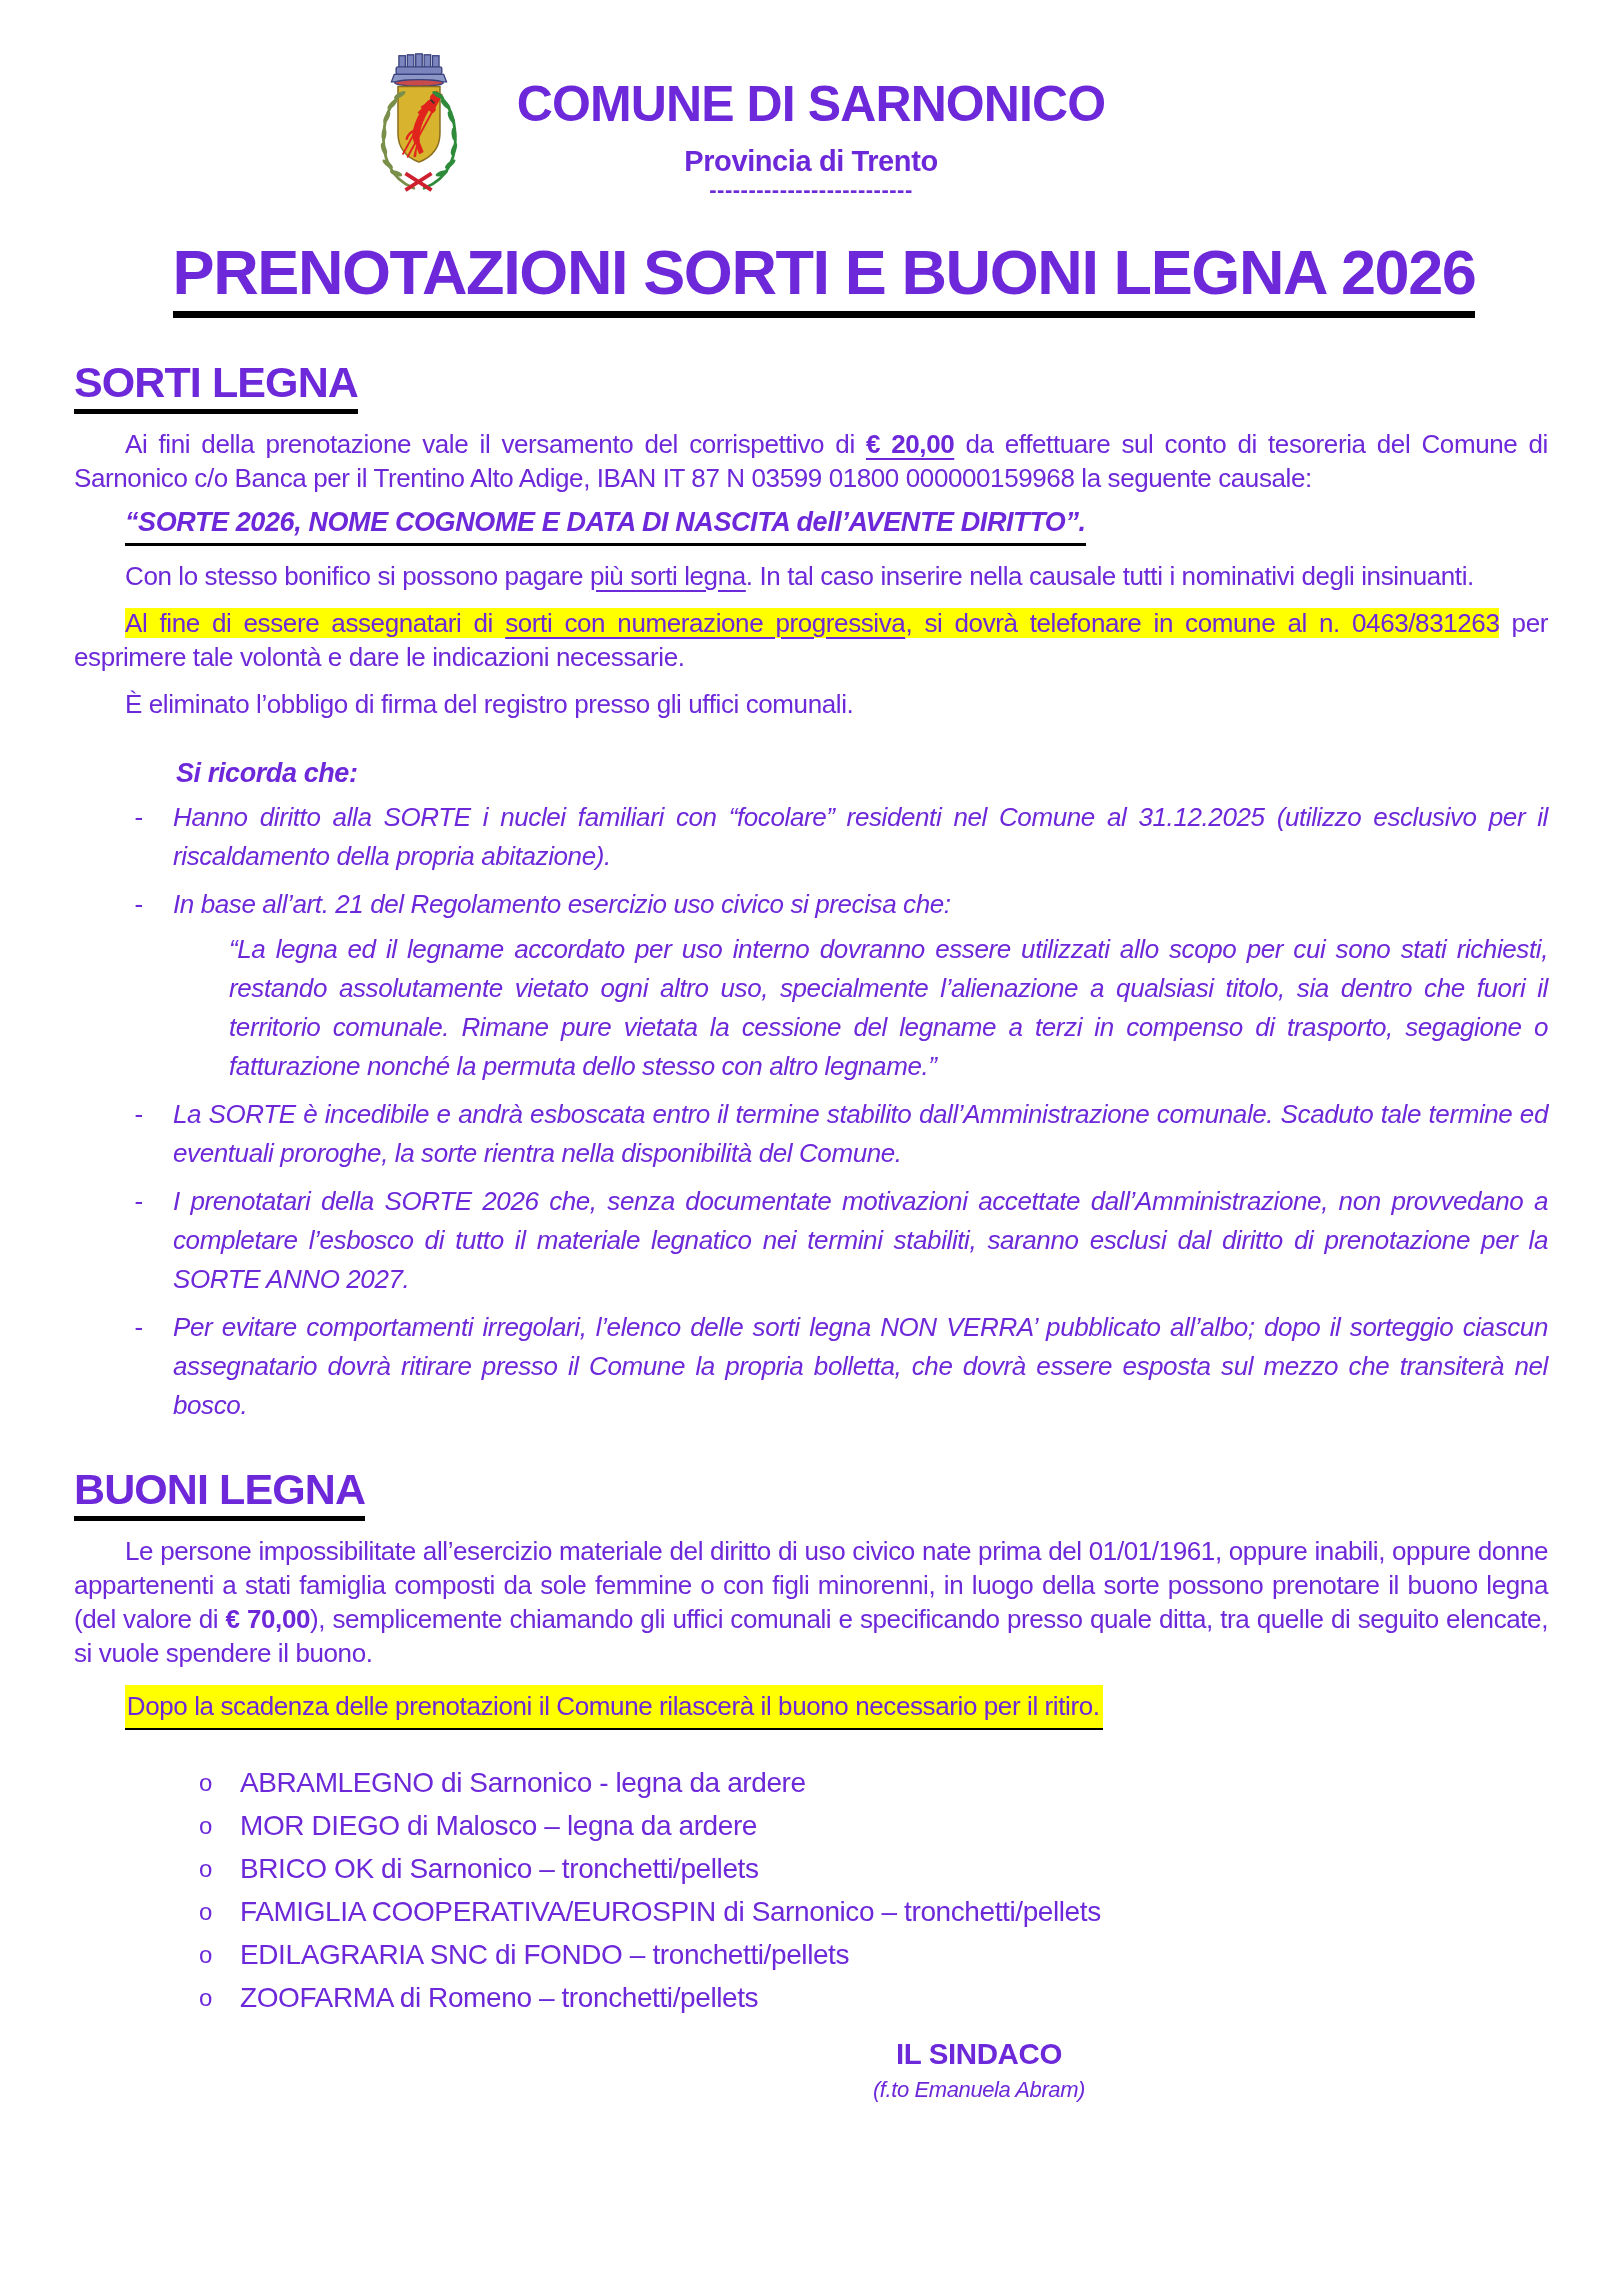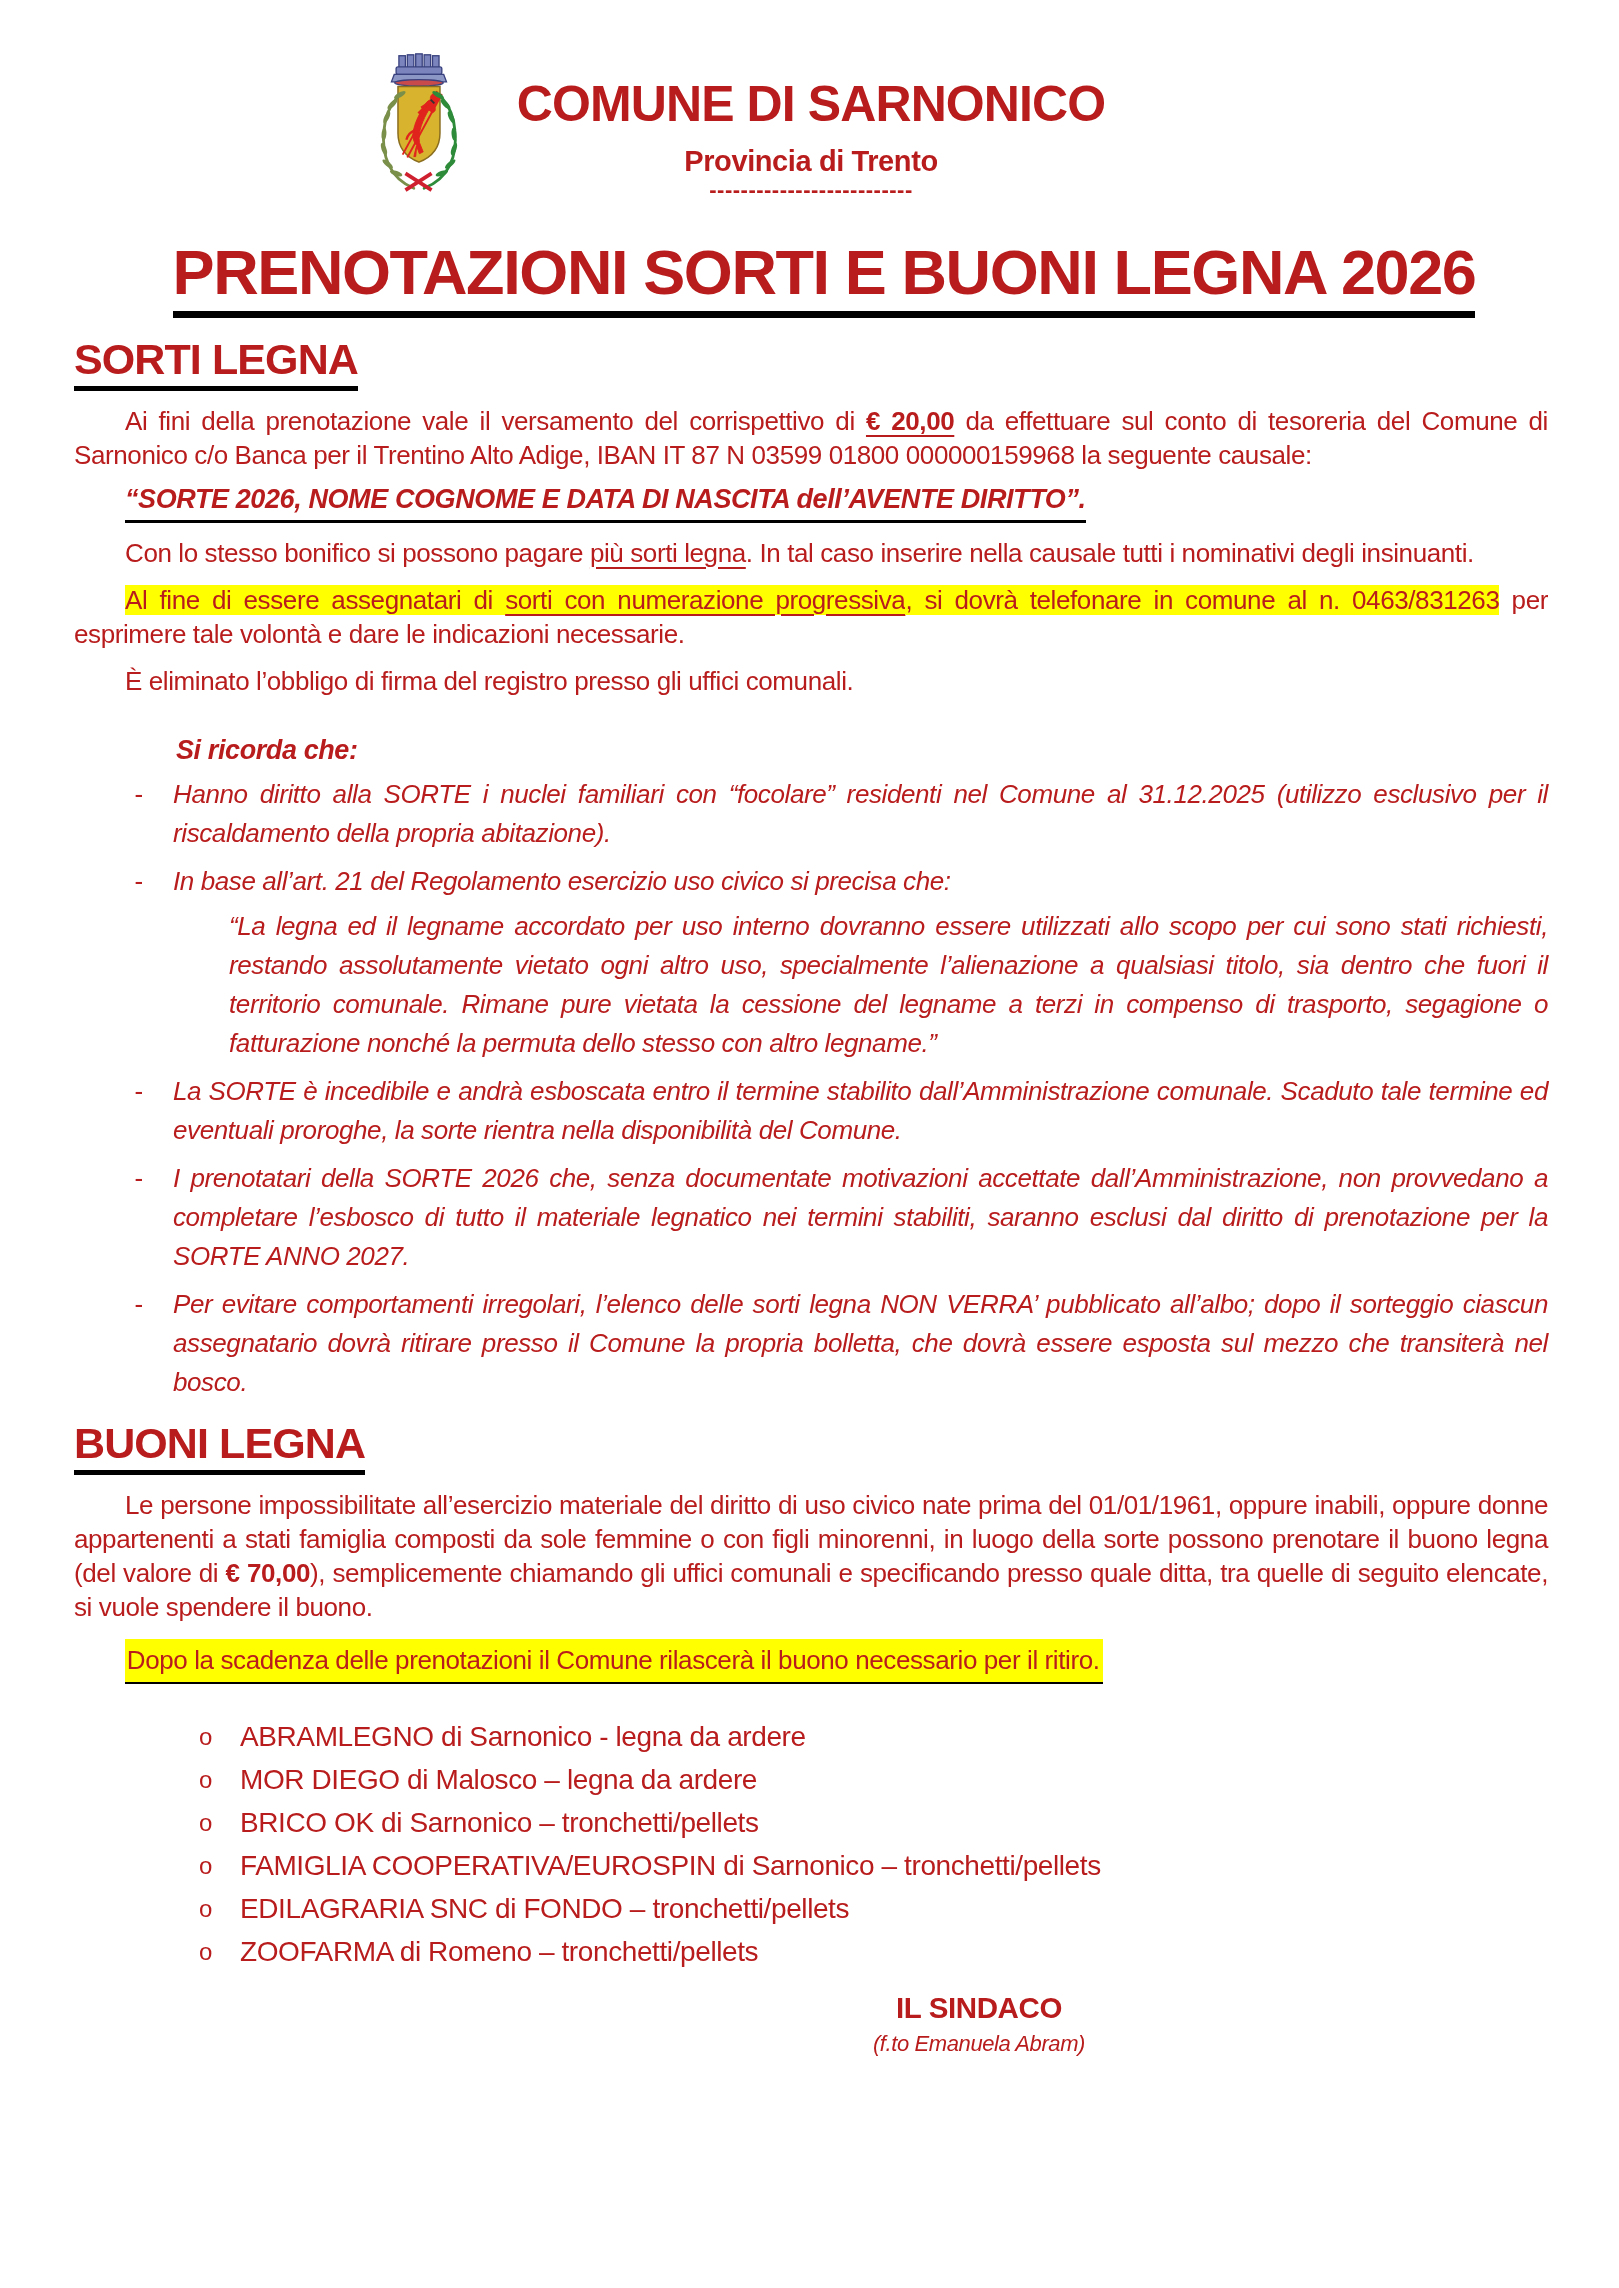--- a/index.html
+++ b/index.html
@@ -1,38 +1,38 @@
 <!DOCTYPE html>
 <html lang="it" style="font-size:14.8px"><head>
 <meta charset="utf-8">
 <style>
   html,body{margin:0;padding:0;background:#888;}
   .page{
-    width:1620px;height:2289px;background:#ffffff;color:#b91c1c;
+    width:1620px;height:2289px;background:#ffffff;color:#6d28d9;
     position:relative;box-sizing:border-box;
     padding:46px 72px 18.5px 74px;overflow:hidden;
     font-family:"Liberation Sans",sans-serif;
     letter-spacing:-0.4px;
   }
   
   .hdr{position:relative;min-height:175px;}
   .crest{position:absolute;left:288px;top:5.5px;width:113px;height:140px;}
   .hdr-text{text-align:center;padding-top:29.5px;}
   .muni{font-size:50px;font-weight:bold;letter-spacing:-0.9px;line-height:57px;}
   .prov{font-size:29px;font-weight:bold;margin-top:13px;line-height:31px;}
   .dashes{font-size:22px;font-weight:bold;letter-spacing:0.5px;line-height:24px;margin-top:1.8px;}
   
   .title-wrap{text-align:center;margin-top:16.6px;}
   .main-title{display:inline-block;font-size:63px;font-weight:bold;letter-spacing:-1.4px;
     border-bottom:7.4px solid #000;padding-bottom:5.5px;line-height:68px;margin-left:26px;}
   .sub-title-wrap{text-align:center;margin-top:24px;}
   .sub-title{display:inline-block;font-size:39px;font-weight:bold;letter-spacing:-0.9px;
     border-bottom:4.6px solid #000;padding-bottom:2.8px;line-height:42px;}
   
-  .sec-head{margin-top:18px;}
+  .sec-head{margin-top:41px;}
   .sec-head span{display:inline-block;font-size:43px;font-weight:bold;letter-spacing:-0.9px;
     border-bottom:5.5px solid #000;padding-bottom:3.7px;line-height:46px;}
   .body-p{font-size:26px;line-height:34px;text-align:justify;margin:13px 0 0 0;}
   .ind{text-indent:51px;}
   .u2{text-decoration:underline;text-decoration-thickness:1.8px;text-underline-offset:4.6px;}
   .b{font-weight:bold;}
   .hl{background:#ffff00;}
   .causale{margin:9.2px 0 0 51px;font-size:27px;}
   .causale span{display:inline-block;font-weight:bold;font-style:italic;
     border-bottom:3.7px solid #000;padding-bottom:1.8px;line-height:37px;}

